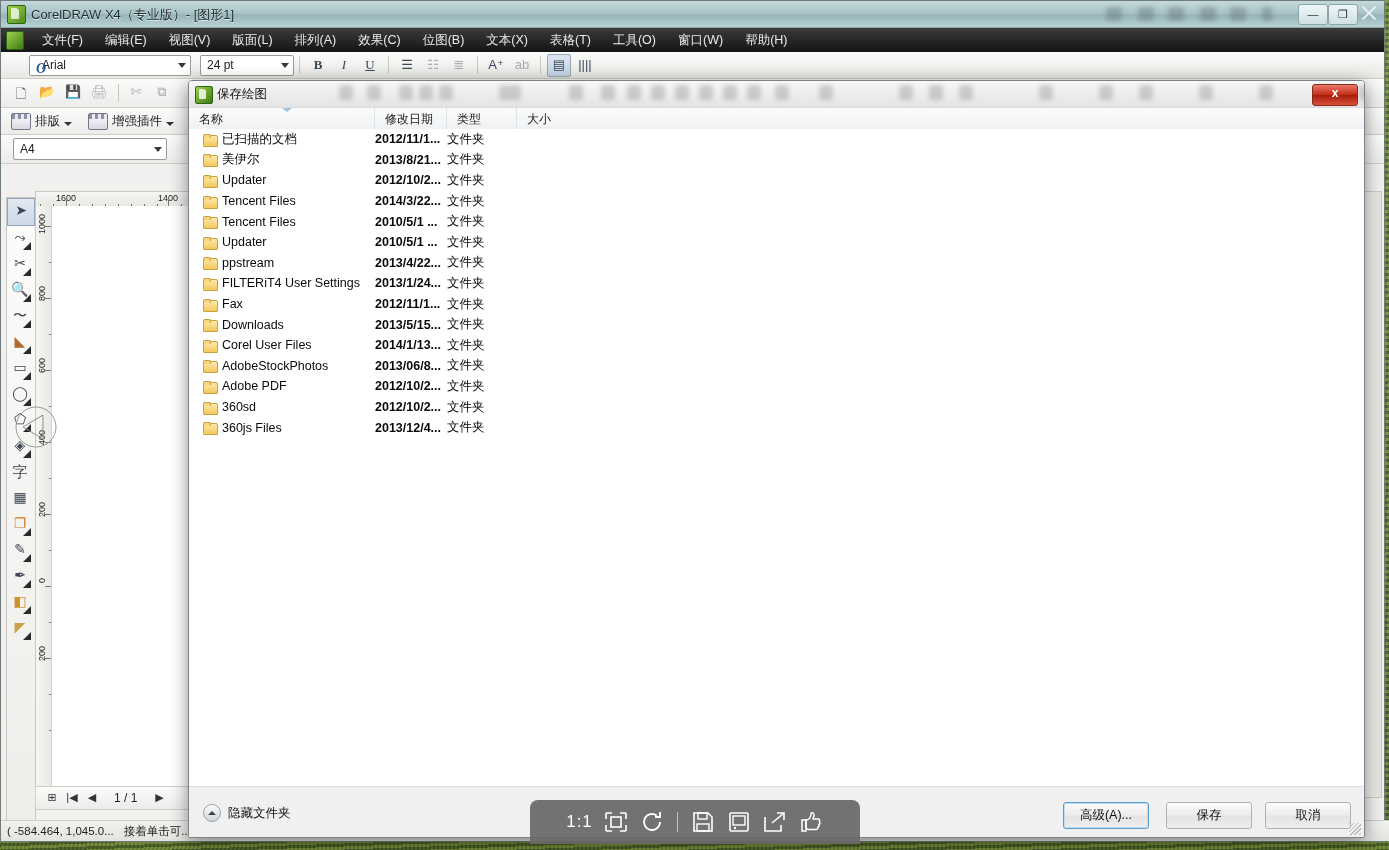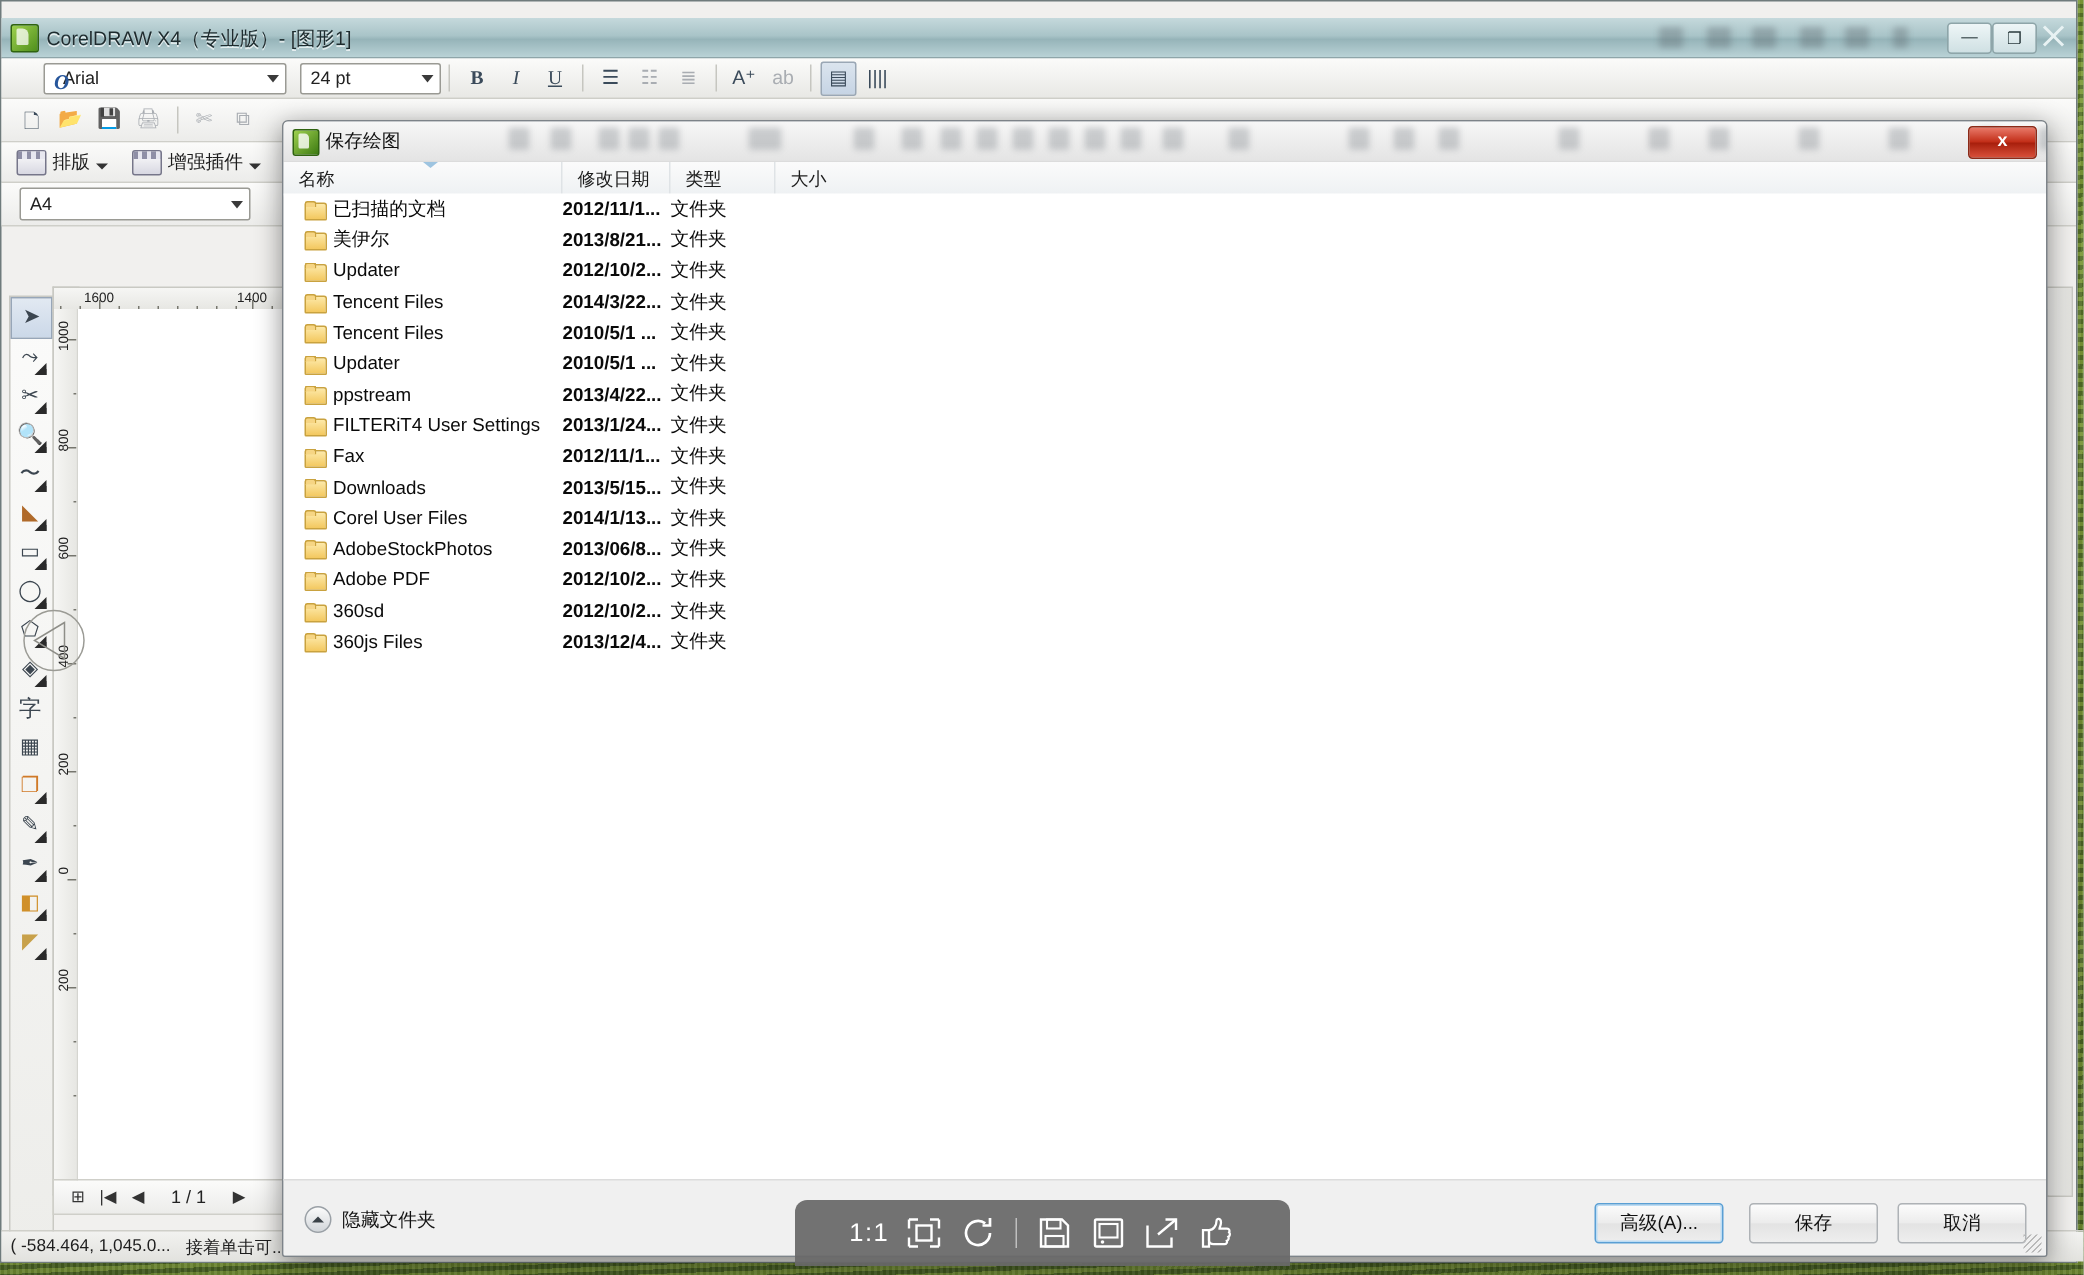--- a/index.html
+++ b/index.html
@@ -17,21 +17,21 @@
       linear-gradient(#6d8a33,#52682a 60%,#3e5220);
   }
   
   #app{position:absolute;left:0;top:0;width:1385px;height:842px;
     background:#f1f0ee;
     border:1px solid #6f7b7c;
     box-sizing:border-box;}
   
   #titlebar{height:26px;position:relative;
     background:linear-gradient(#c5d9dc,#a9c4c8 45%,#96b4b9 55%,#b9d2d6);
-    border-bottom:1px solid #8ea5a9;margin-top:11px;}
+    border-bottom:1px solid #8ea5a9;}
   #titlebar .tb-icon{position:absolute;left:6px;top:4px;width:17px;height:17px;
     background:linear-gradient(135deg,#9ed14f,#4f8f1c);border:1px solid #2f6310;border-radius:2px;}
   #titlebar .tb-icon:after{content:"";position:absolute;left:3px;top:2px;width:8px;height:11px;
     background:#fff;opacity:.75;border-radius:1px 4px 1px 1px;}
   #titlebar .tb-text{position:absolute;left:30px;top:5px;font-size:13px;color:#1e2b2e;
     text-shadow:0 1px 0 rgba(255,255,255,.7);}
   
   .ghost-row{position:absolute;top:6px;height:16px;}
   .ghost{position:absolute;top:0;width:16px;height:14px;border-radius:2px;
     background:rgba(90,100,105,.35);filter:blur(2px);}
@@ -216,20 +216,37 @@
     </div>
     <div class="wctrl" id="btn-min">
       <span>—</span>
     </div>
     <div class="wctrl" id="btn-max">
       <span>❐</span>
     </div>
     <div id="btn-close-app"></div>
   </div>
 
+  <div id="menubar">
+    <div class="mb-icon"></div>
+    <div class="items">
+      <div class="mi">文件(F)</div>
+      <div class="mi">编辑(E)</div>
+      <div class="mi">视图(V)</div>
+      <div class="mi">版面(L)</div>
+      <div class="mi">排列(A)</div>
+      <div class="mi">效果(C)</div>
+      <div class="mi">位图(B)</div>
+      <div class="mi">文本(X)</div>
+      <div class="mi">表格(T)</div>
+      <div class="mi">工具(O)</div>
+      <div class="mi">窗口(W)</div>
+      <div class="mi">帮助(H)</div>
+    </div>
+  </div>
 
   <div id="textbar">
     <div class="combo" id="font-combo">
       <div id="font-icon">O</div>
       <div class="cv" style="padding-left:12px">Arial</div>
       <div class="arw"></div>
     </div>
     <div class="combo" id="size-combo">
       <div class="cv">24 pt</div>
       <div class="arw"></div>

